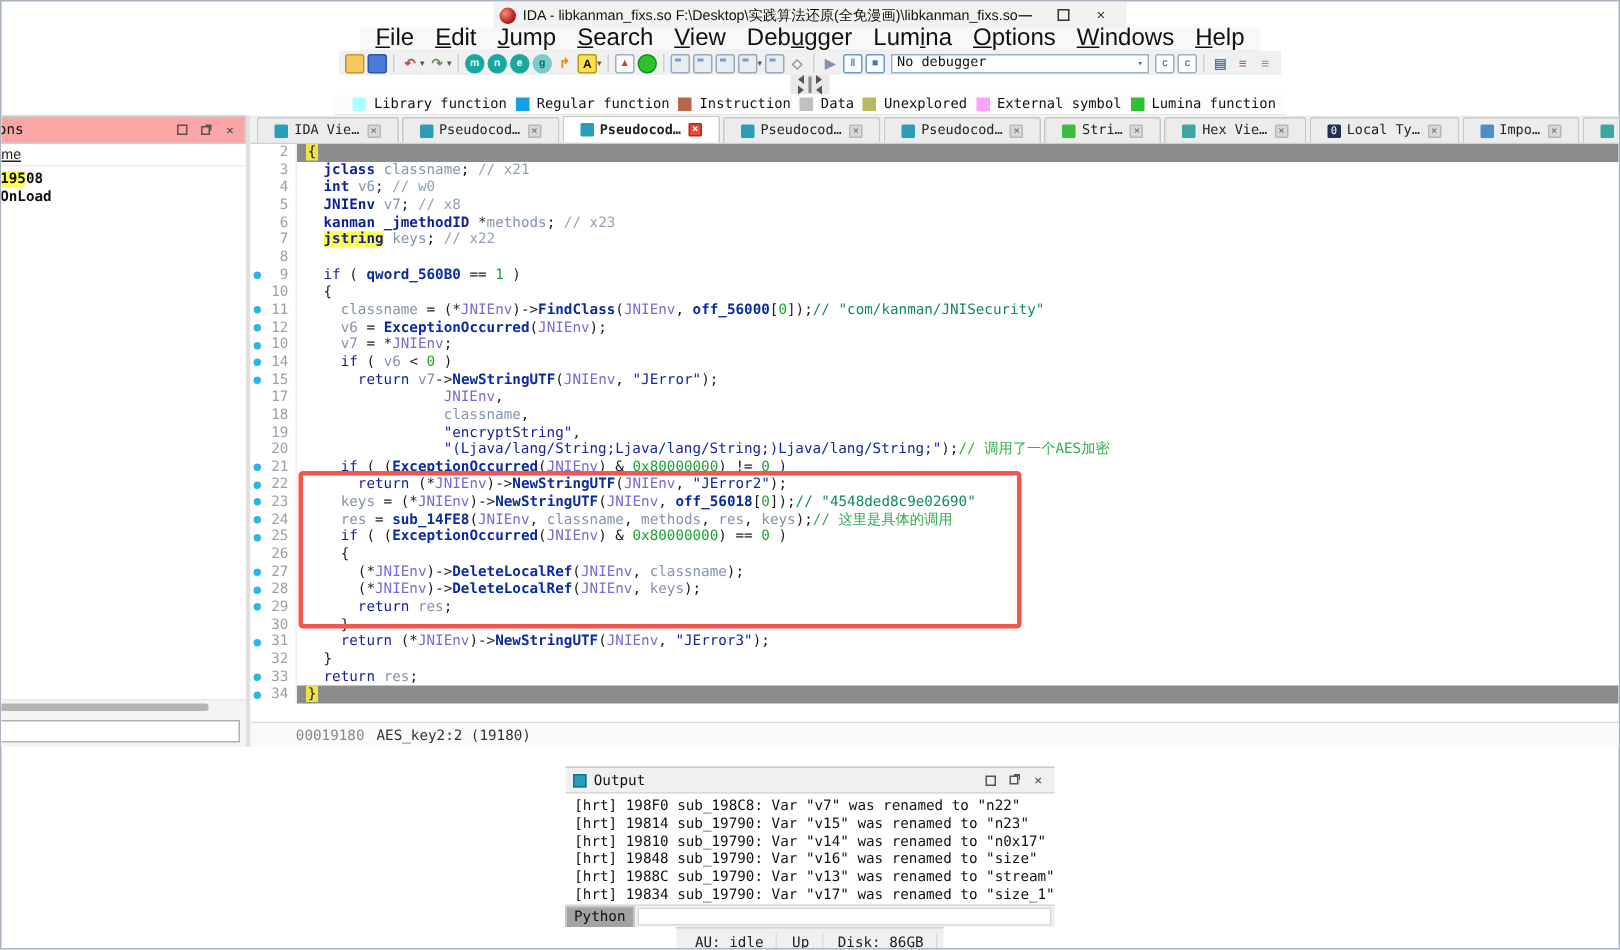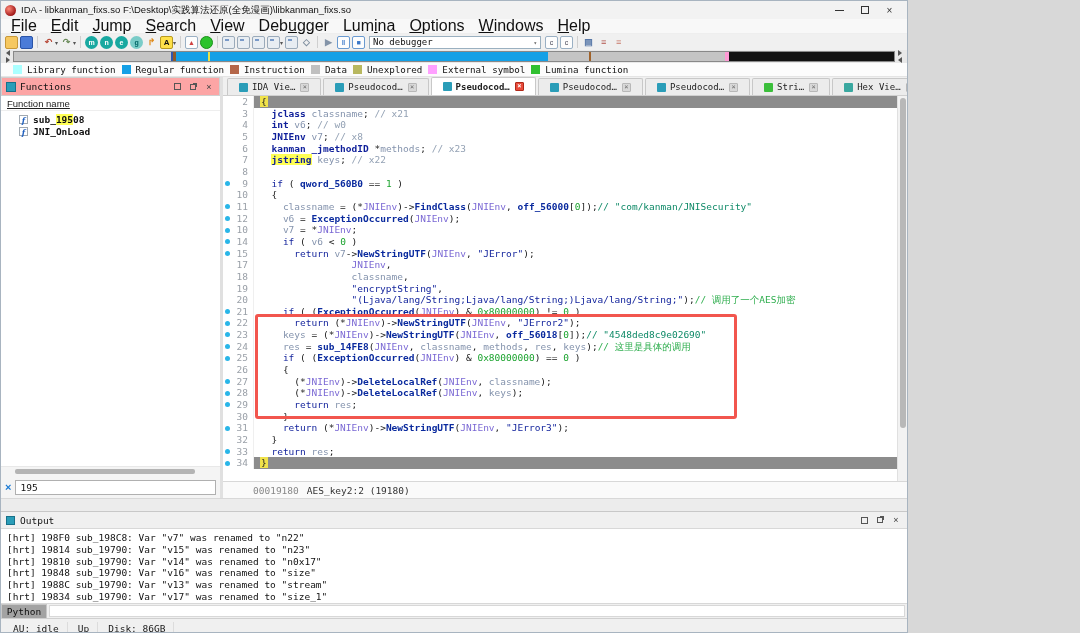--- a/index.html
+++ b/index.html
@@ -1,18 +1,18 @@
 <!DOCTYPE html>
 <html><head>
 <meta charset="utf-8">
 <style>
   html,body{margin:0;padding:0;background:#d8d8d8;}
   *{box-sizing:border-box;}
-  .win{width:908px;height:633px;display:flex;flex-direction:column;background:#fff;
-       font-family:"Liberation Sans",sans-serif;border:1px solid #a8b4c0;position:relative;overflow:hidden;}
+  .win{width:1080px;height:633px;display:flex;flex-direction:column;background:#fff;
+       font-family:"Liberation Sans",sans-serif;border:1px solid #a8b4c0;position:relative;overflow:hidden;align-items:center;}
   
   .titlebar{height:18px;background:#f2f2f2;display:flex;align-items:center;padding:0 4px;flex:0 0 18px;}
   .appicon{width:11px;height:11px;border-radius:50%;background:radial-gradient(circle at 35% 35%,#ff8a7a,#a01818 70%);margin-right:5px;flex:0 0 11px;}
   .title{font-size:9.5px;color:#111;white-space:nowrap;overflow:hidden;flex:1;}
   .wbtns{display:flex;align-items:center;gap:14px;padding-right:8px;}
   .wbtn{width:11px;height:11px;display:flex;align-items:center;justify-content:center;font-size:10px;color:#333;cursor:default;}
   .wbtn .mini{width:9px;height:1px;background:#333;display:block;}
   .wbtn .maxi{width:8px;height:8px;border:1px solid #333;display:block;}
   
   .menubar{height:15px;background:#f8f8f8;display:flex;align-items:center;padding:0 3px;flex:0 0 15px;border-bottom:1px solid #eee;}

